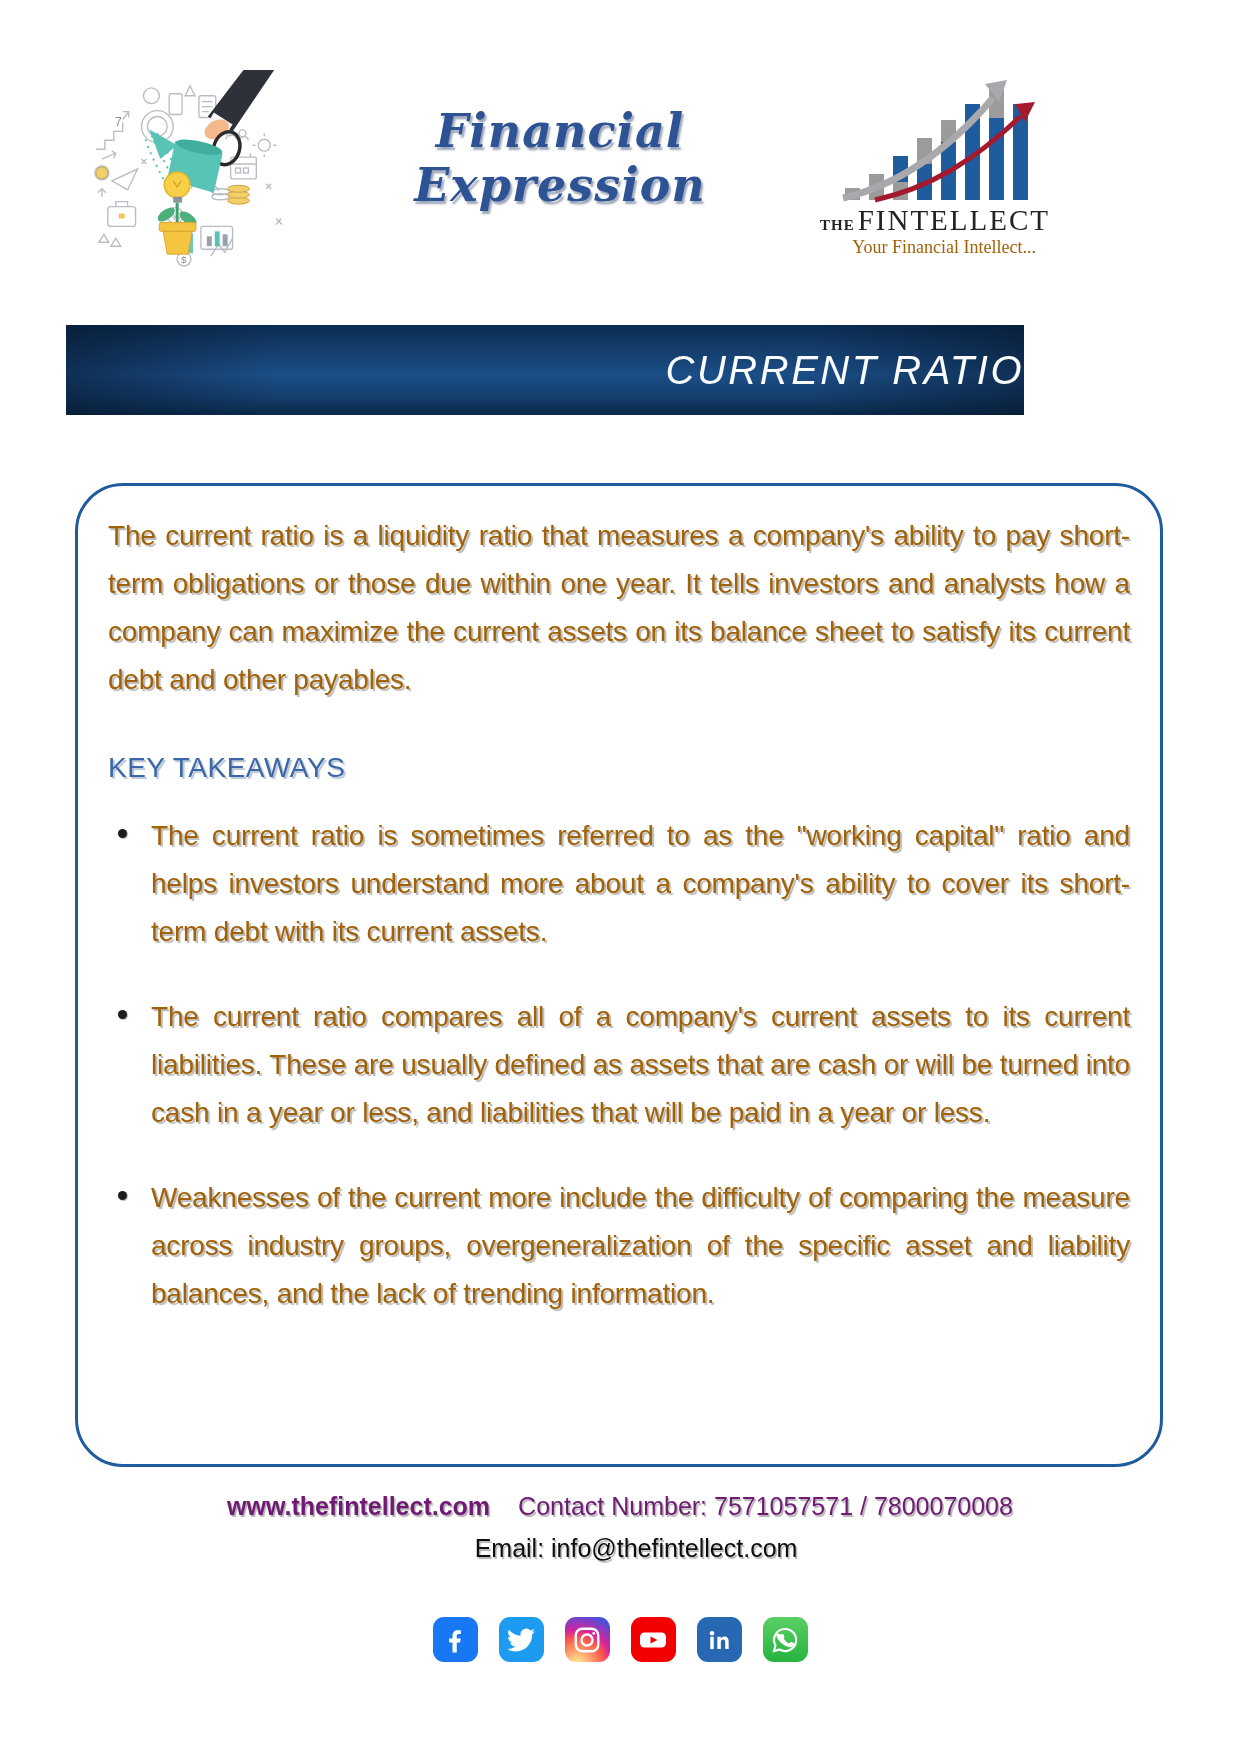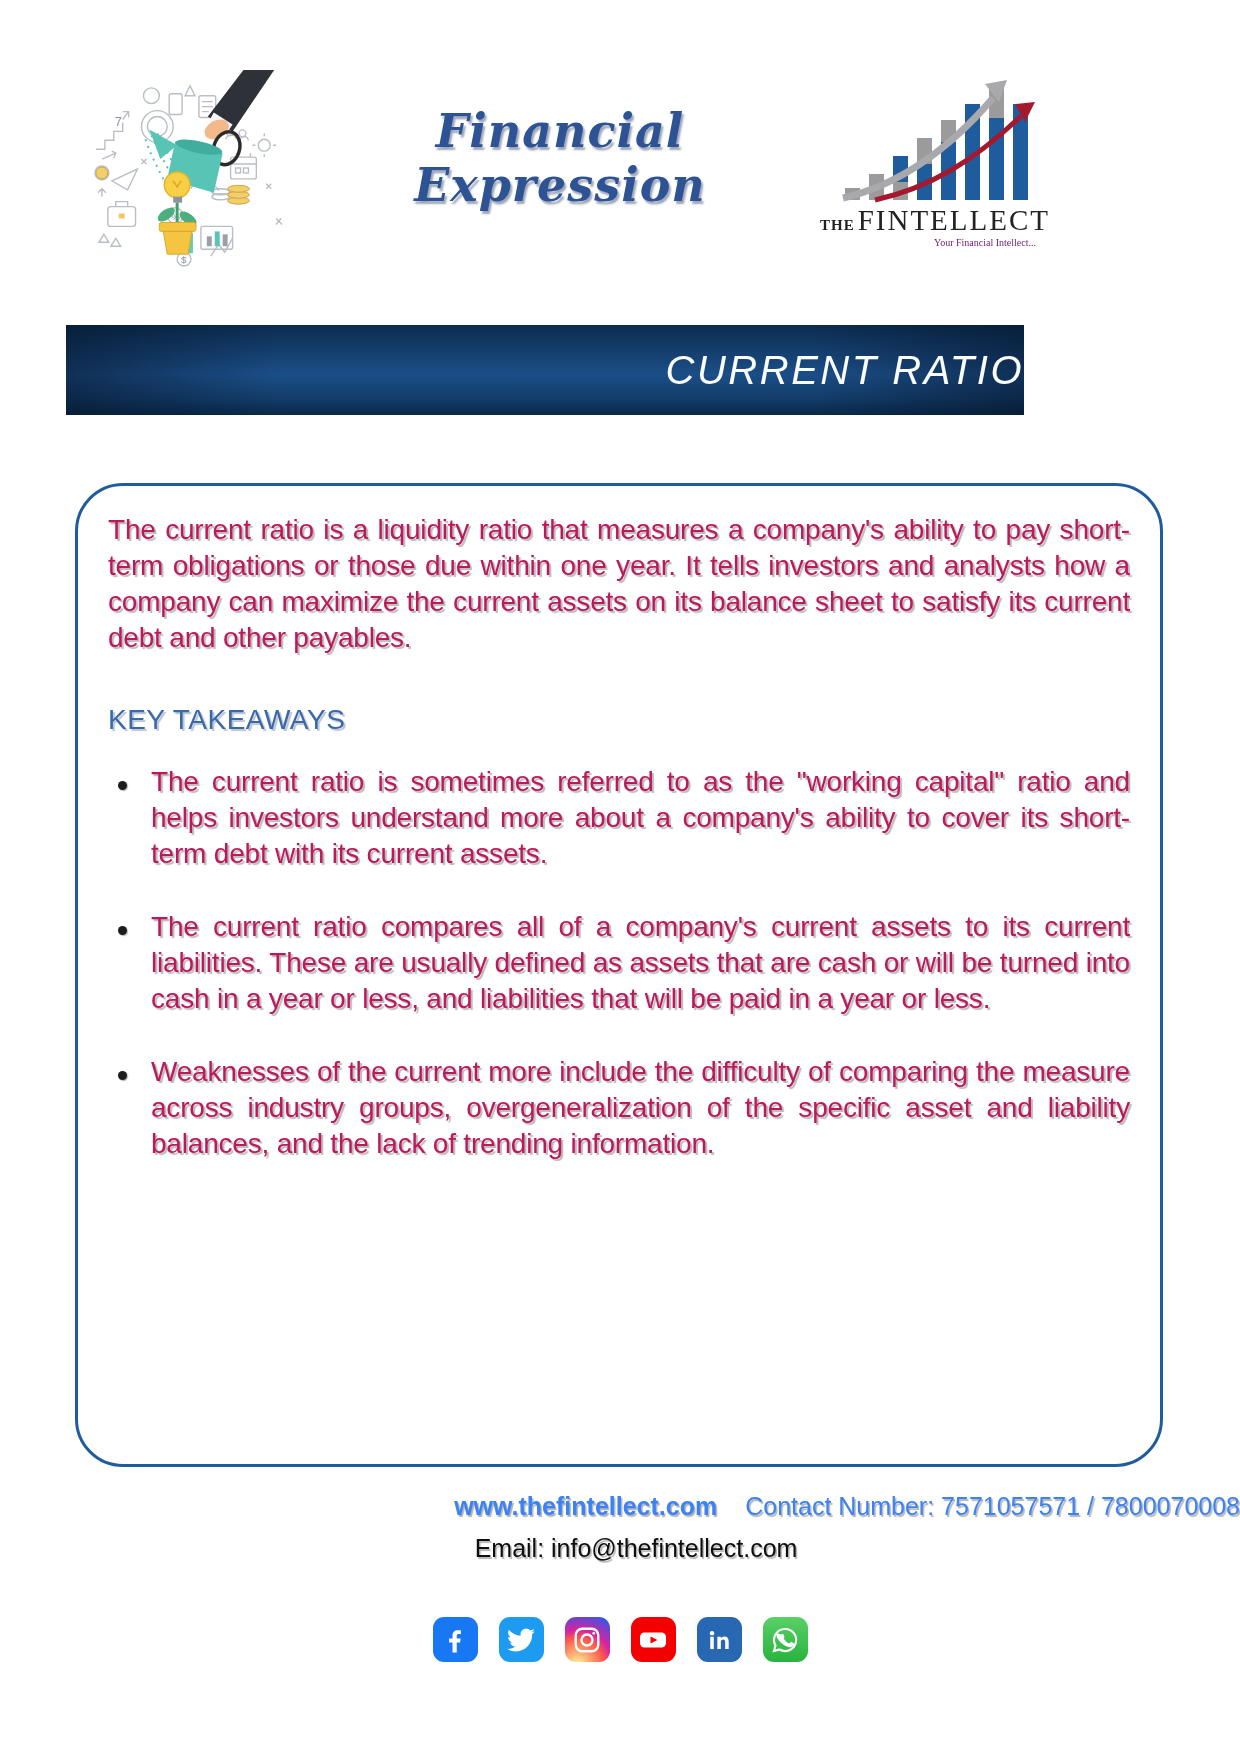--- a/index.html
+++ b/index.html
@@ -10,47 +10,47 @@
   .doodle{position:absolute;left:82px;top:70px;width:218px;height:198px;}
   .brand-script{position:absolute;left:330px;top:104px;width:460px;text-align:center;
     font-family:"DejaVu Serif",serif;font-style:italic;font-weight:bold;font-size:46px;
     color:#2d5394;text-shadow:2px 3px 2px rgba(40,60,100,0.45);letter-spacing:1px;}
   .logo{position:absolute;left:830px;top:76px;width:210px;display:flex;flex-direction:column;align-items:center;}
   .logo-chart{width:200px;height:128px;}
   .logo-wordmark{display:flex;align-items:baseline;margin-top:2px;
     font-family:"Liberation Serif",serif;color:#232323;line-height:1;}
   .logo-the{font-size:15px;letter-spacing:1px;margin-right:3px;font-weight:bold;margin-top:12px;}
   .logo-name{font-size:29px;letter-spacing:2px;}
-  .logo-tagline{font-family:"Liberation Serif",serif;font-size:10px;color:#701a75;
+  .logo-tagline{font-family:"Liberation Serif",serif;font-size:18px;color:#a16207;
     align-self:flex-end;margin-top:2px;margin-right:4px;}
 
   
   .banner{position:absolute;left:66px;top:325px;width:958px;height:90px;
     background:linear-gradient(180deg,#0b2c50 0%,#123a66 22%,#1b4e87 55%,#143e6c 80%,#0a2948 100%);
     display:flex;align-items:center;justify-content:flex-end;font-style:italic;}
   .banner::before{content:"";position:absolute;inset:0;
     background:linear-gradient(90deg,rgba(4,18,38,0.5) 0%,rgba(4,18,38,0) 22%,rgba(4,18,38,0) 78%,rgba(4,18,38,0.5) 100%);}
   .banner-title{position:relative;color:#fbfcfe;font-size:40px;letter-spacing:2.5px;font-weight:normal;}
 
   
   .content-box{position:absolute;left:75px;top:483px;width:1088px;height:984px;box-sizing:border-box;
     border:3.5px solid #1f5c9e;border-radius:48px;padding:26px 30px 0 30px;background:#ffffff;}
-  .body-text{color:#be185d;font-size:28px;line-height:36px;text-align:justify;
+  .body-text{color:#a16207;font-size:28px;line-height:48px;text-align:justify;
     text-shadow:2px 2px 1px rgba(0,0,0,0.28);letter-spacing:-0.2px;}
   .intro{margin:0;}
   .takeaways-heading{margin:48px 0 0 0;color:#3a68a8;font-size:28px;font-weight:normal;
     text-shadow:2px 2px 1px rgba(30,60,110,0.3);letter-spacing:0.5px;}
   .bullets{list-style:none;margin:28px 0 0 0;padding:0;}
   .bullets li{position:relative;padding-left:43px;margin-bottom:37px;}
   .bullets li::before{content:"";position:absolute;left:10px;top:17px;width:9px;height:9px;
     border-radius:50%;background:#1c1c1c;box-shadow:1px 1px 1px rgba(0,0,0,0.3);}
 
   
-  .footer-line1{position:absolute;left:0;top:1492px;width:1240px;text-align:right;
-    font-size:25px;color:#3b82f6;text-shadow:1.5px 1.5px 1px rgba(0,0,0,0.3);}
+  .footer-line1{position:absolute;left:0;top:1492px;width:1240px;text-align:center;
+    font-size:25px;color:#701a75;text-shadow:1.5px 1.5px 1px rgba(0,0,0,0.3);}
   .footer-line1 .site{font-weight:bold;margin-right:28px;}
   .footer-line2{position:absolute;left:16px;top:1534px;width:1240px;text-align:center;
     font-size:25px;color:#0e0e0e;text-shadow:1.5px 1.5px 1px rgba(0,0,0,0.3);}
 
   .social-row{position:absolute;left:0;top:1617px;width:1240px;display:flex;
     justify-content:center;gap:21px;}
   .social{width:45px;height:45px;border-radius:11px;display:flex;align-items:center;
     justify-content:center;}
   .social svg{display:block;}
   .fb{background:#1877f2;}

